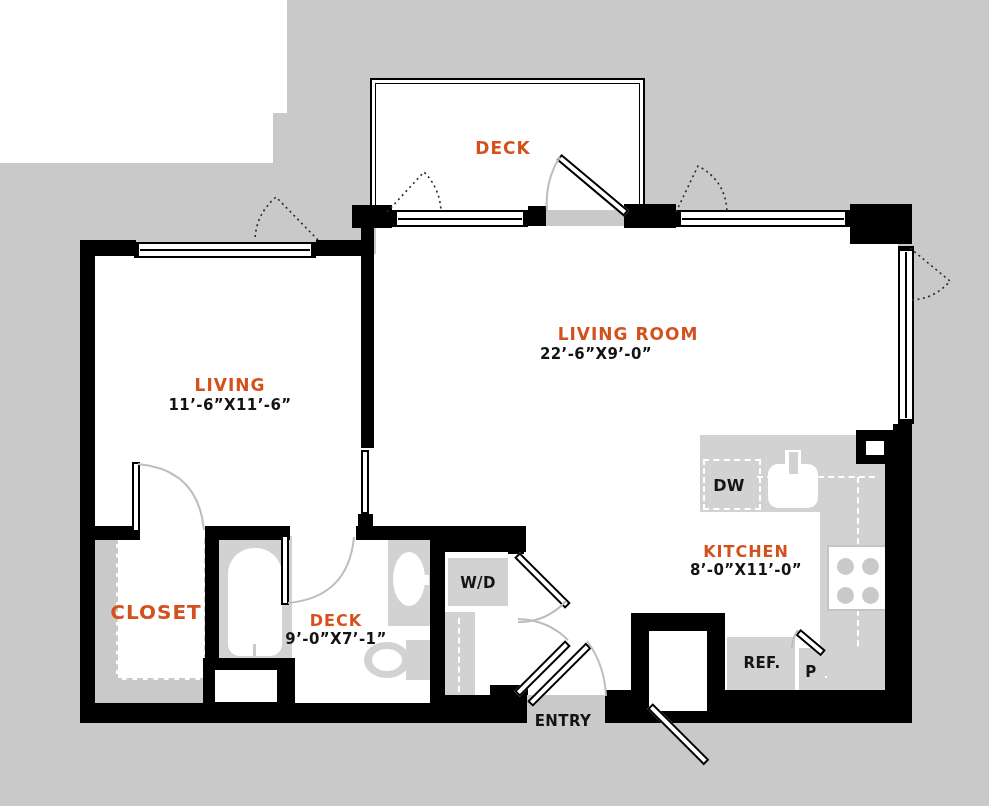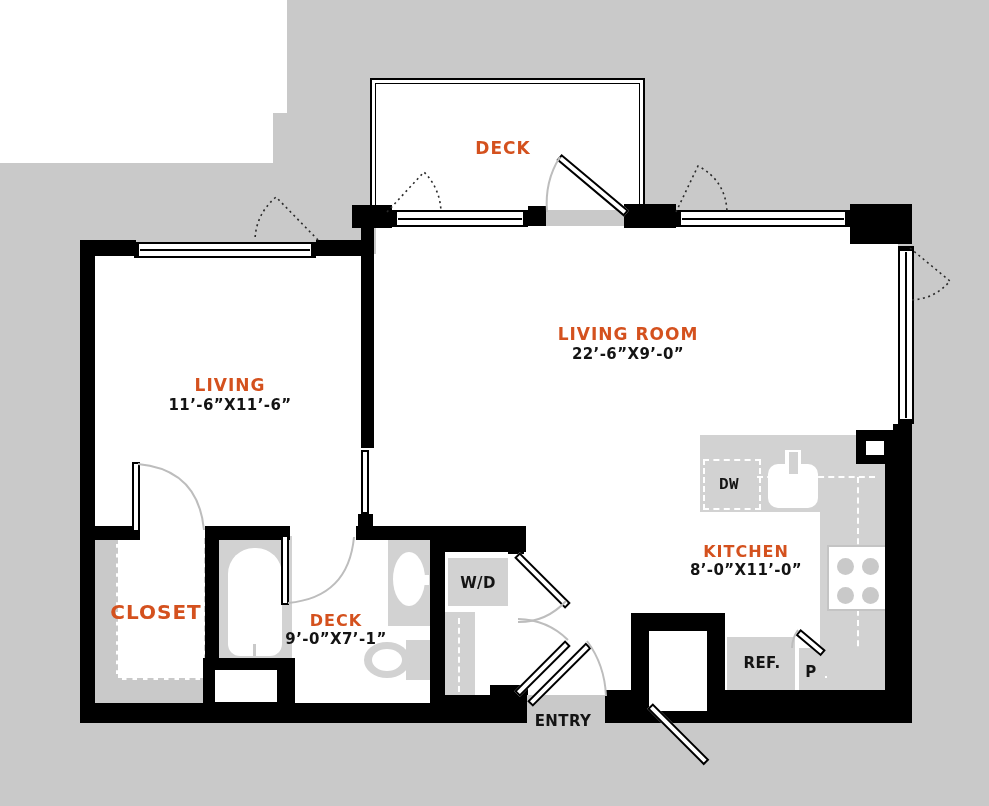--- a/index.html
+++ b/index.html
@@ -162,27 +162,27 @@
     <g fill="none" stroke="#2a2a2a" stroke-width="1.6" stroke-dasharray="2 3.5">
       <path d="M 318,240 L 276,197 Q 255.7,214.5 255,240"></path>
       <path d="M 387,212 L 424,172 Q 440.3,188.6 441,212"></path>
       <path d="M 676,212 L 698,166 Q 725.9,180.6 727,212"></path>
       <path d="M 910,248 L 950,281 Q 934.2,299.5 910,300"></path>
     </g>
   </svg>
 
   <div class="lbl big or" style="left:503px;top:148px;">DECK</div>
   <div class="lbl big or" style="left:628px;top:334px;">LIVING ROOM</div>
-  <div class="lbl" style="left:628px;top:354px;">22’-6”X9’-0”</div>
+  <div class="lbl" style="left:596px;top:354px;">22’-6”X9’-0”</div>
   <div class="lbl big or" style="left:230px;top:385px;">LIVING</div>
   <div class="lbl" style="left:230px;top:405px;">11’-6”X11’-6”</div>
   <div class="lbl big or" style="left:156px;top:612px;font-size:20px;">CLOSET</div>
   <div class="lbl big or" style="left:336px;top:620px;font-size:16px;">DECK</div>
   <div class="lbl" style="left:336px;top:639px;">9’-0”X7’-1”</div>
   <div class="lbl big or" style="left:746px;top:551px;font-size:16px;">KITCHEN</div>
   <div class="lbl" style="left:746px;top:570px;">8’-0”X11’-0”</div>
   <div class="lbl" style="left:563px;top:721px;">ENTRY</div>
   <div class="lbl" style="left:478px;top:583px;">W/D</div>
-  <div class="lbl" style="left:729px;top:485px;font-size:16px;font-family:Liberation Mono, monospace;">DW</div>
+  <div class="lbl" style="left:729px;top:485px;font-size:16px;">DW</div>
   <div class="lbl" style="left:762px;top:663px;">REF.</div>
   <div class="lbl" style="left:811px;top:672px;">P</div>
 
 </div>
 
 </body></html>

